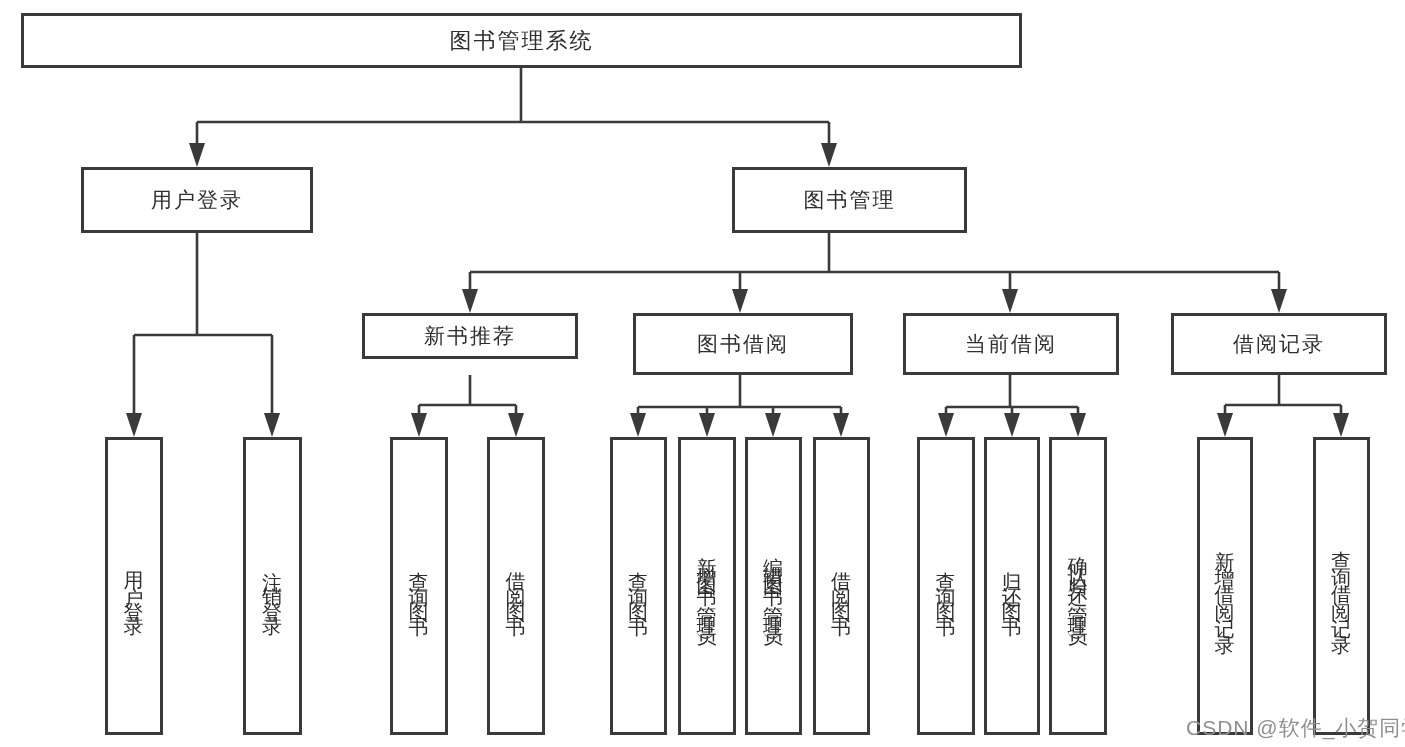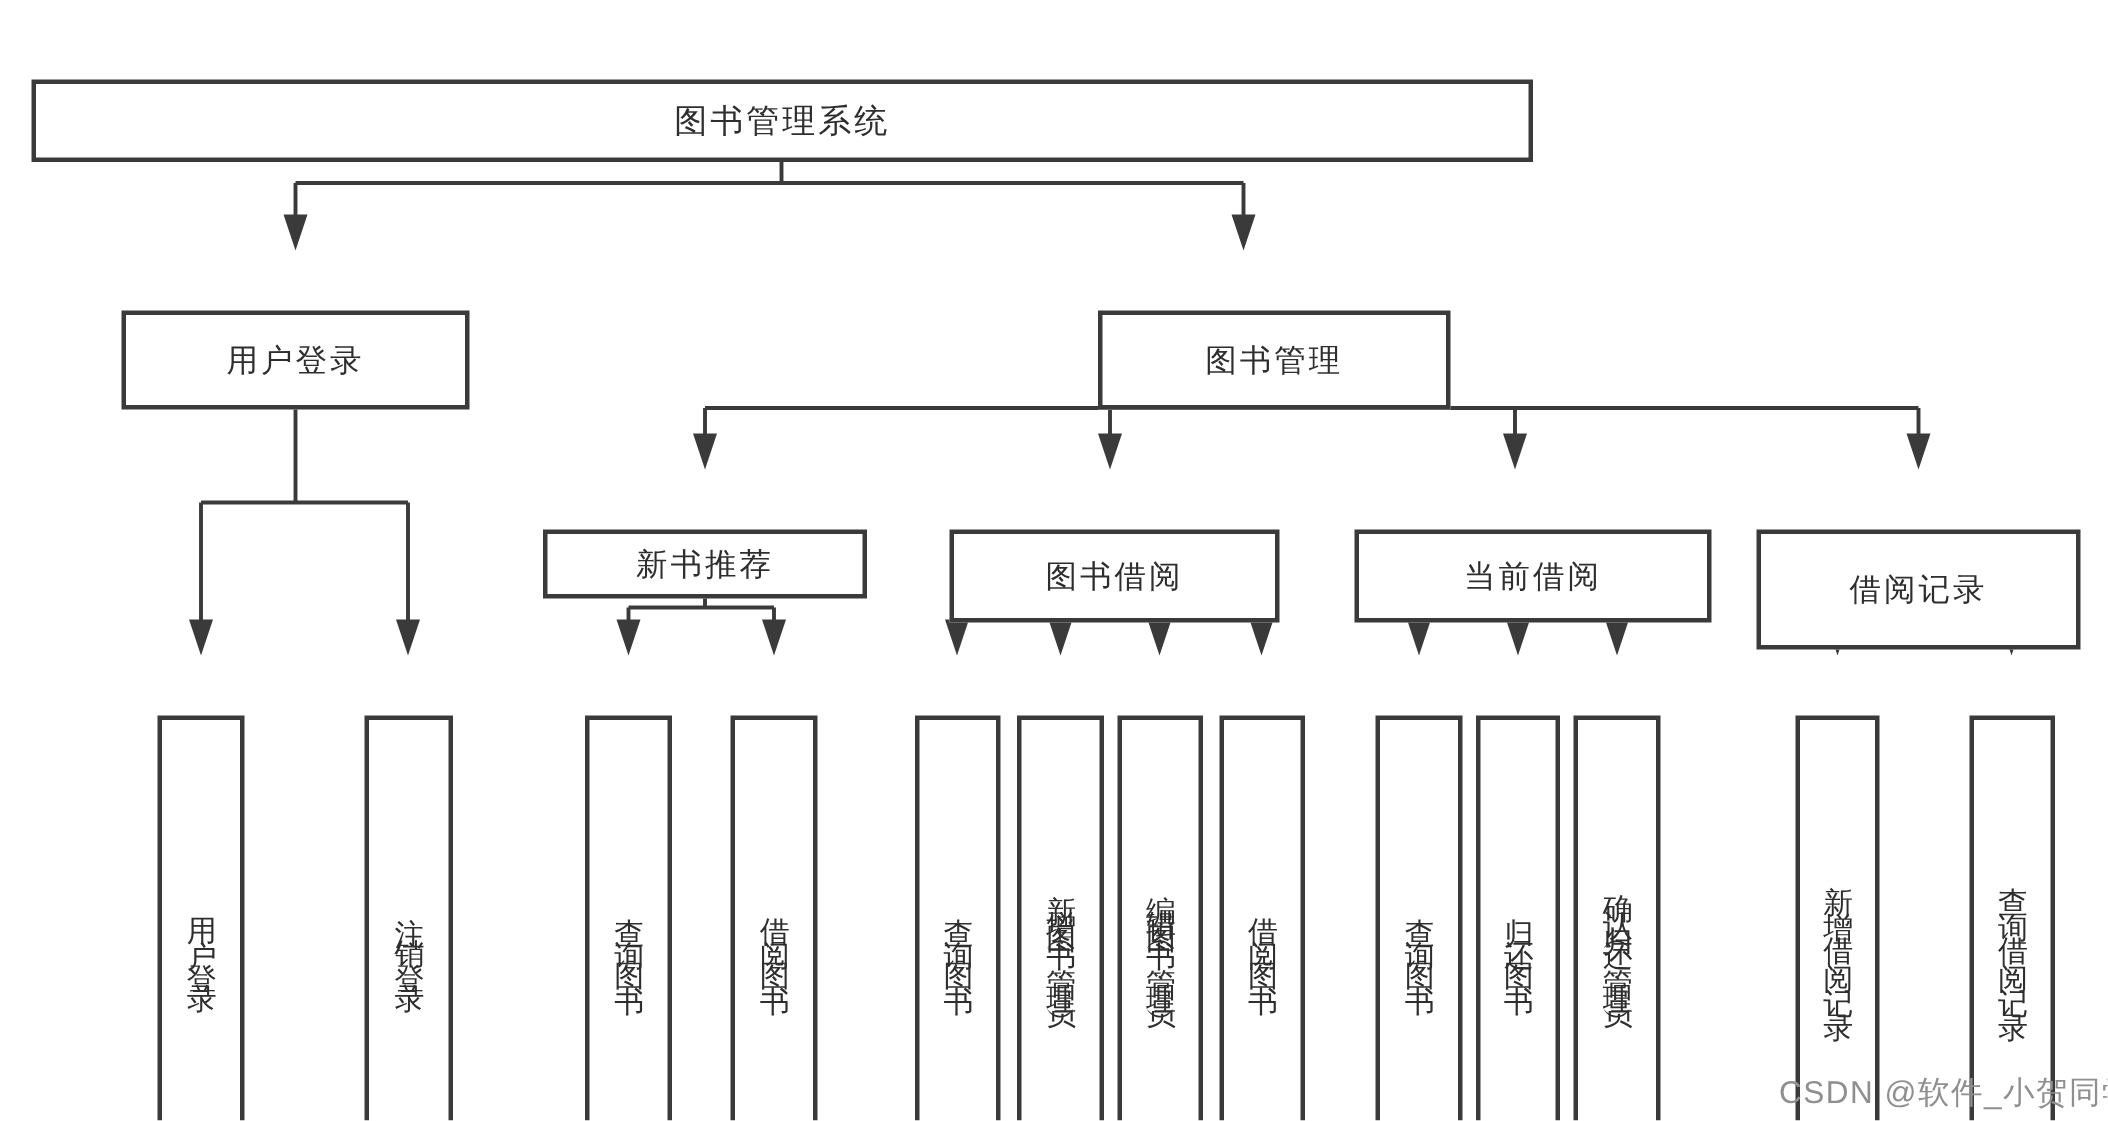--- a/index.html
+++ b/index.html
@@ -30,21 +30,20 @@
   svg.wires polygon { fill: currentColor; stroke: none; }
   .hnode, .vnode {
     position: absolute;
     border: 3px solid var(--line);
     background: var(--box-bg);
     color: var(--text);
     display: flex;
     align-items: center;
     justify-content: center;
     z-index: 2;
-    margin-top: 40px;
   }
   .hnode { font-size: 21px; letter-spacing: 2px; text-align: center; }
   .hnode.title { font-size: 22px; }
   .vnode .vtext {
     writing-mode: vertical-rl;
     text-orientation: mixed;
     font-size: 20px;
     letter-spacing: 15px;
     line-height: 1;
     white-space: nowrap;
@@ -97,22 +96,22 @@
     <polygon points="1333,413 1349,413 1341,437"></polygon>
   </svg>
 
   <div class="hnode title" style="left:21px;top:13px;width:1001px;height:55px;">图书管理系统</div>
 
   <div class="hnode" style="left:81px;top:167px;width:232px;height:66px;">用户登录</div>
   <div class="hnode" style="left:732px;top:167px;width:235px;height:66px;">图书管理</div>
 
   <div class="hnode" style="left:362px;top:313px;width:216px;height:46px;">新书推荐</div>
   <div class="hnode" style="left:633px;top:313px;width:220px;height:62px;">图书借阅</div>
-  <div class="hnode" style="left:903px;top:313px;width:238px;height:62px;">当前借阅</div>
-  <div class="hnode" style="left:1171px;top:313px;width:216px;height:80px;">借阅记录</div>
+  <div class="hnode" style="left:903px;top:313px;width:216px;height:62px;">当前借阅</div>
+  <div class="hnode" style="left:1171px;top:313px;width:216px;height:62px;">借阅记录</div>
 
   <div class="vnode" style="left:105px;top:437px;width:58px;height:298px;">
     <span class="vtext">用户登录</span>
   </div>
   <div class="vnode" style="left:243px;top:437px;width:59px;height:298px;">
     <span class="vtext">注销登录</span>
   </div>
 
   <div class="vnode" style="left:390px;top:437px;width:58px;height:298px;">
     <span class="vtext">查询图书</span>

